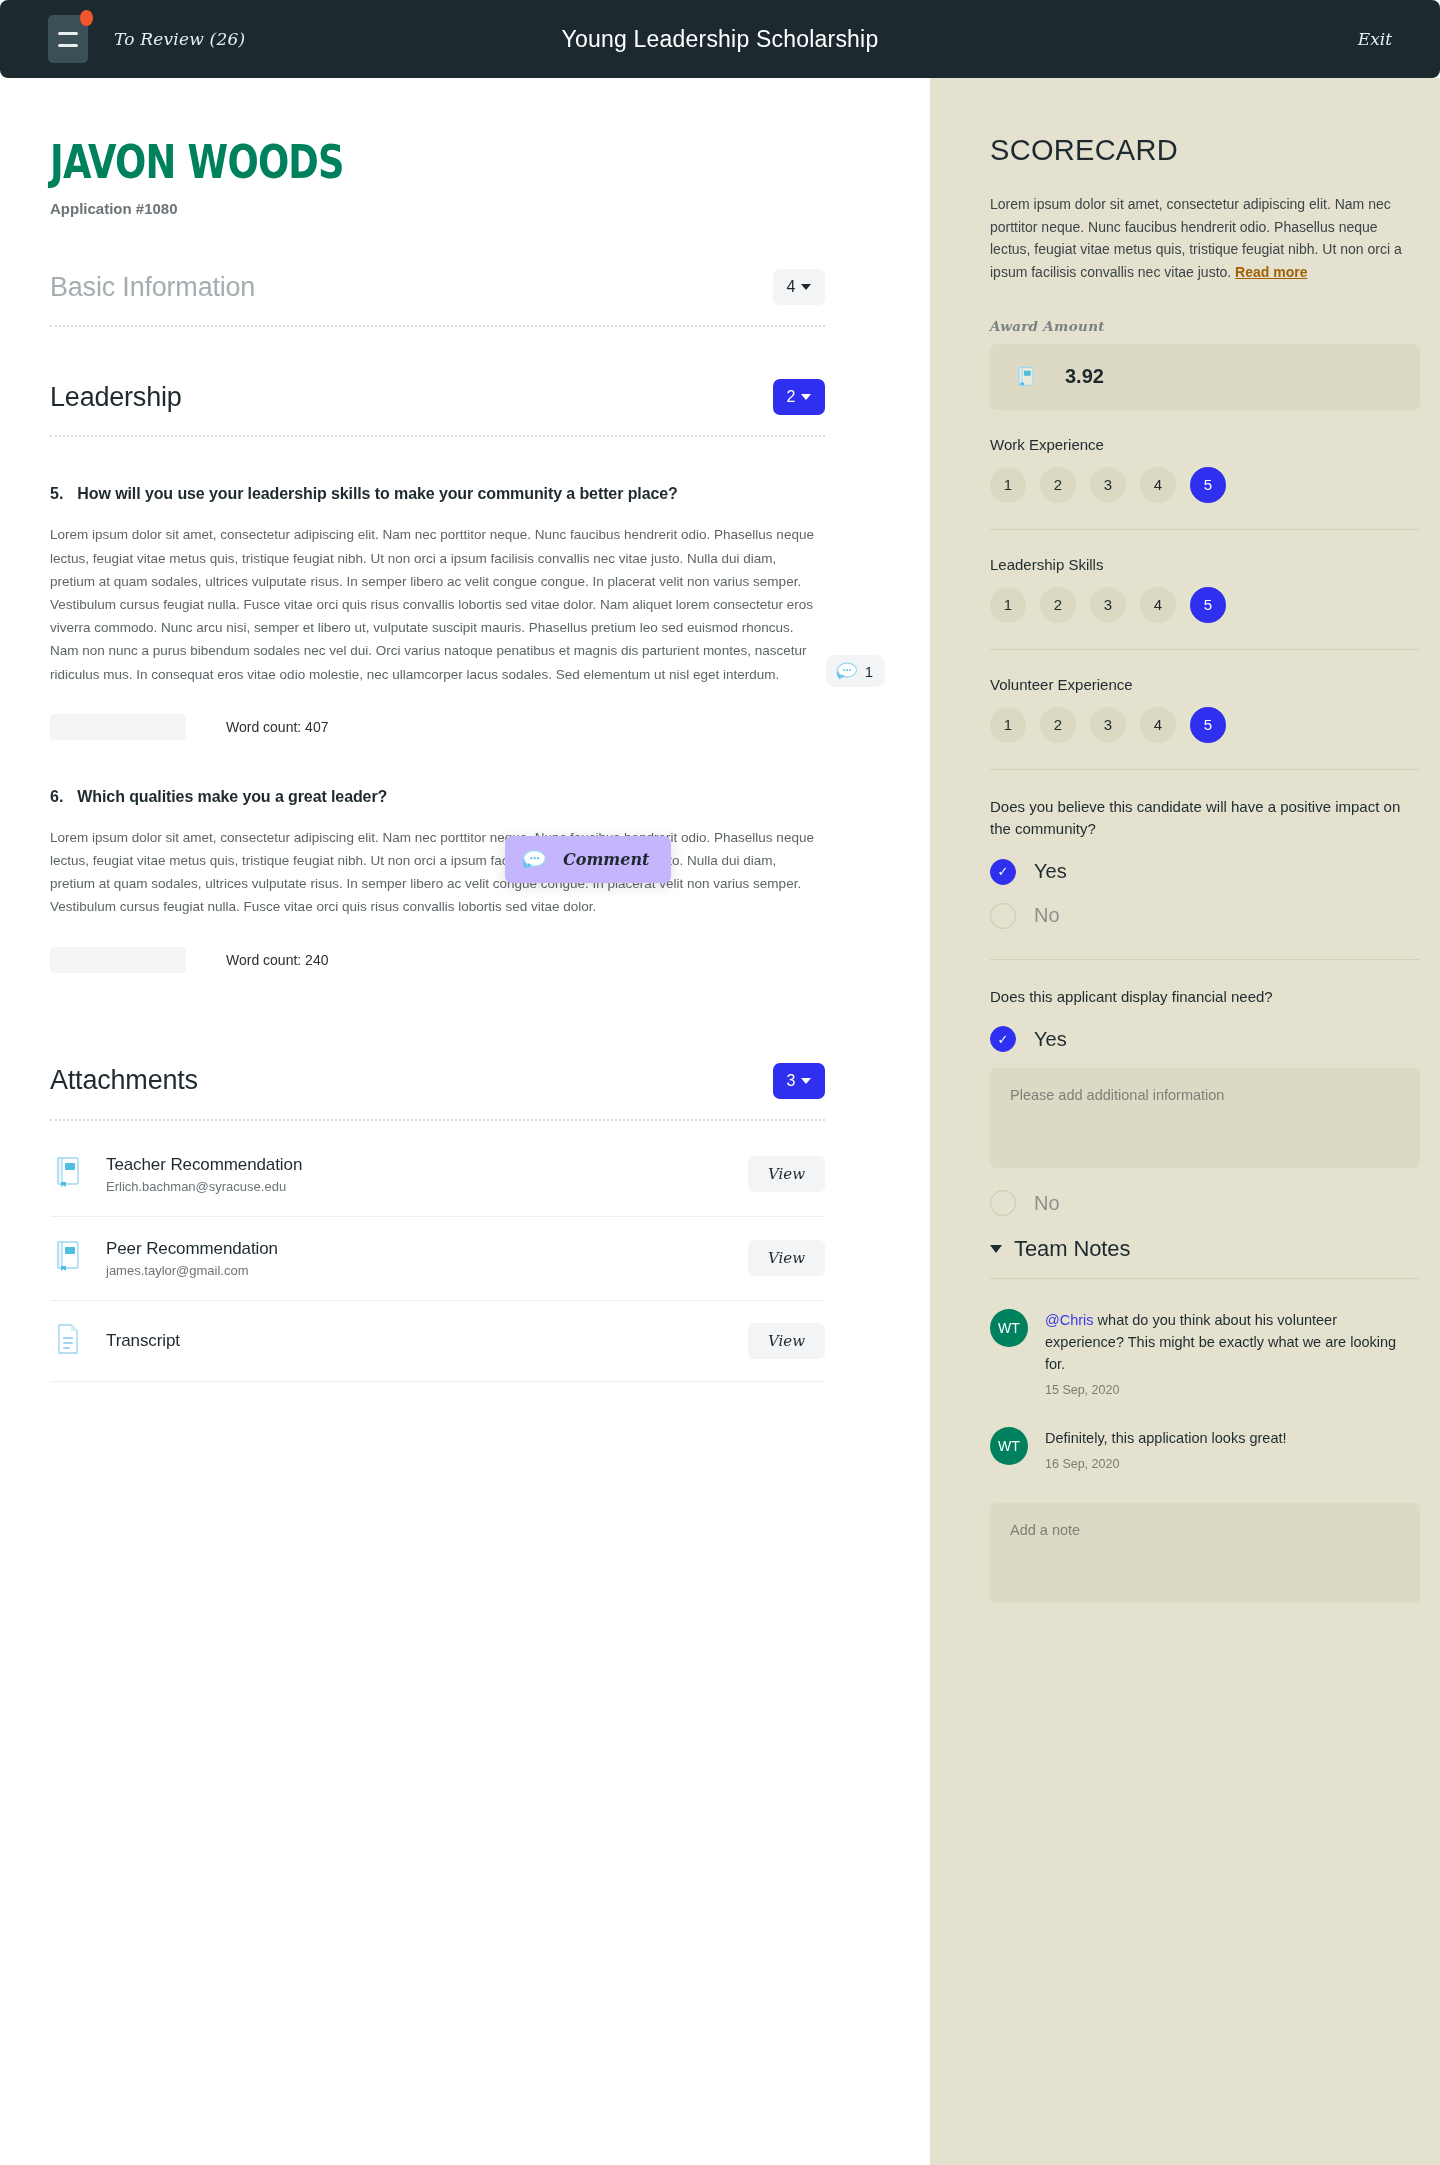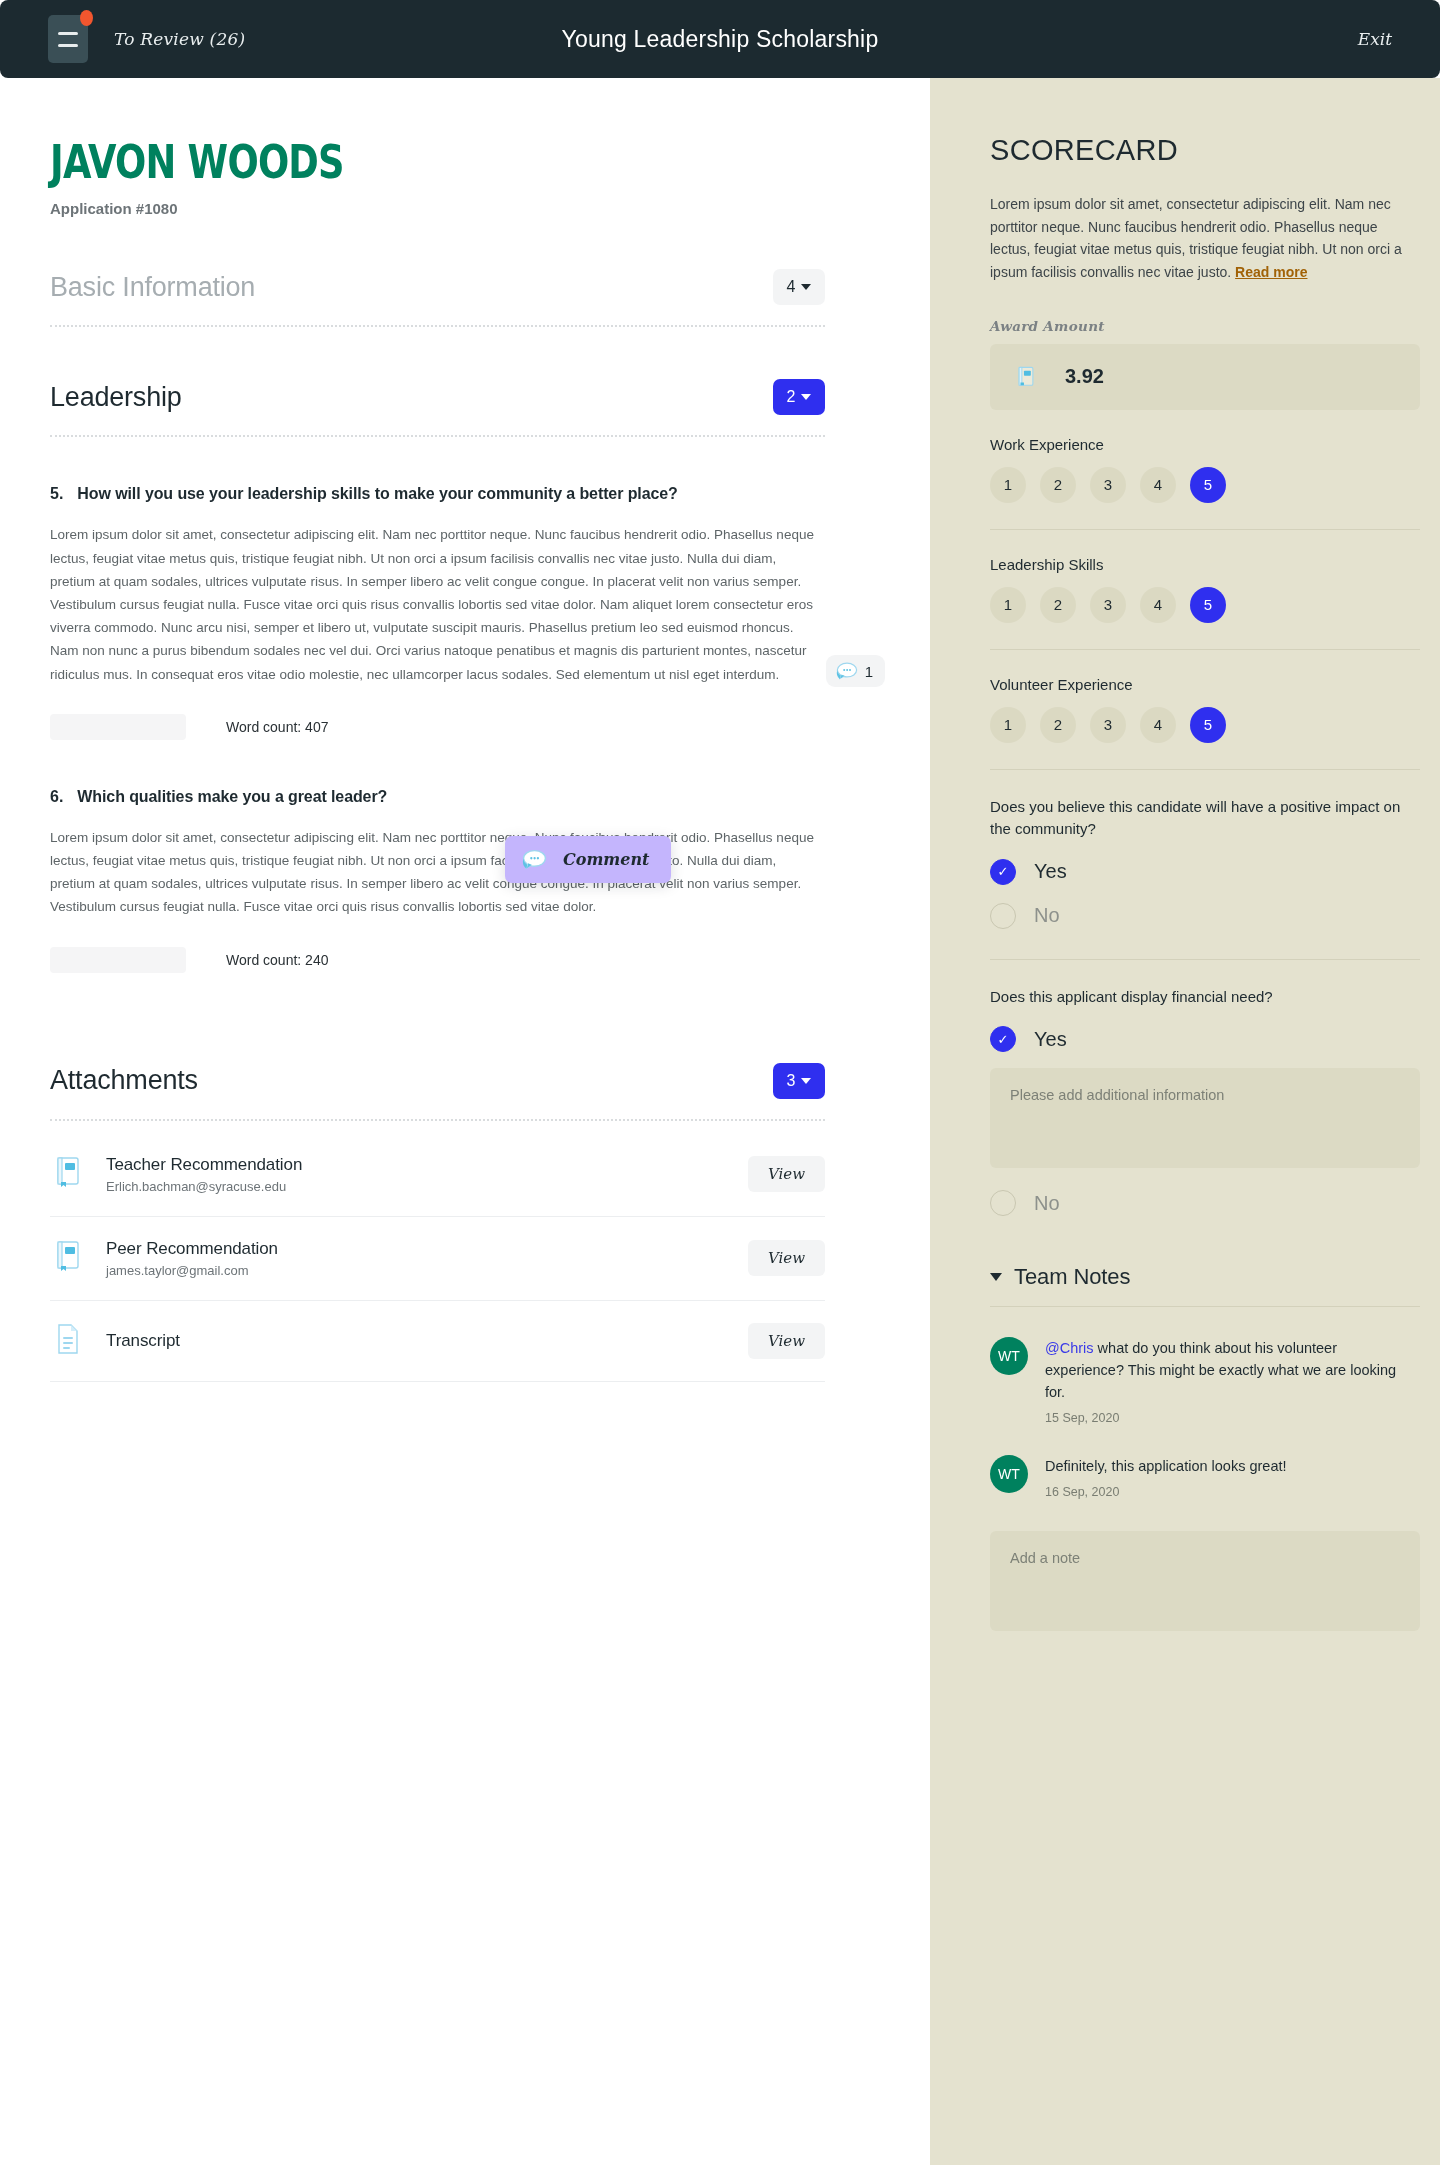--- a/index.html
+++ b/index.html
@@ -190,21 +190,21 @@
   .yn-label { font-size: 20px; color: #1e2a30; }
   .yn-label.off { color: #8d918c; }
 
   .textarea-box {
     margin-top: 16px; width: 430px; height: 100px;
     background: #dcdac4; border-radius: 6px; padding: 18px 20px; cursor: text;
   }
   .textarea-ph { font-size: 14.5px; color: #7d8177; }
 
   .notes-head {
-    margin-top: 48px; display: flex; align-items: center; gap: 12px; cursor: pointer;
+    margin-top: 20px; display: flex; align-items: center; gap: 12px; cursor: pointer;
   }
   .notes-caret { width: 0; height: 0; border-left: 6px solid transparent; border-right: 6px solid transparent; border-top: 8px solid #1e2a30; }
   .notes-title { font-size: 22px; color: #1e2a30; letter-spacing: -.1px; }
   .notes-rule { width: 430px; height: 1px; background: #d3d1bb; margin-top: 16px; }
 
   .note { display: flex; gap: 17px; margin-top: 30px; width: 430px; }
   .avatar {
     width: 38px; height: 38px; flex: 0 0 38px; border-radius: 50%;
     background: #00815e; color: #ffffff;
     display: flex; align-items: center; justify-content: center; font-size: 14px;

